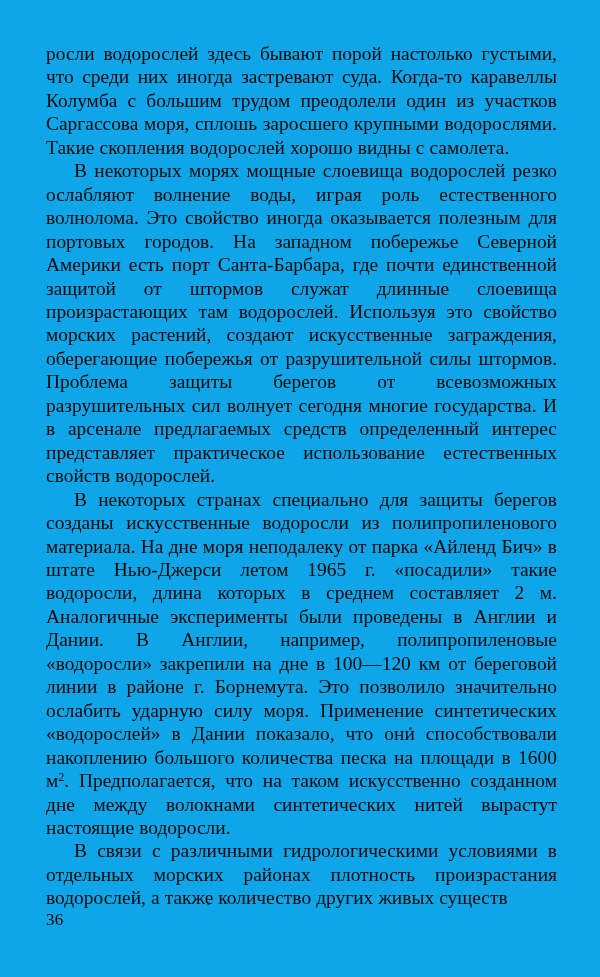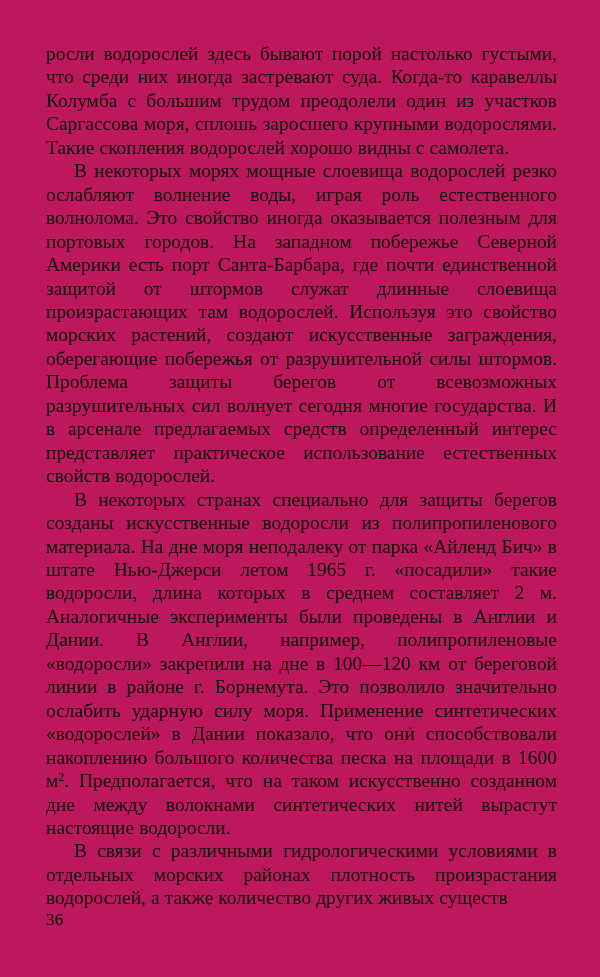--- a/index.html
+++ b/index.html
@@ -6,21 +6,21 @@
   html, body {
     margin: 0;
     padding: 0;
     background: #6e6e6e;
   }
   .page {
     position: relative;
     width: 600px;
     height: 977px;
     margin: 0 auto;
-    background: #be185d;
+    background: #0ea5e9;
     overflow: hidden;
     font-family: "Liberation Serif", "DejaVu Serif", serif;
     color: #0a0a0a;
     -webkit-font-smoothing: antialiased;
   }
 
   
   .text-column {
     position: absolute;
     left: 46px;

